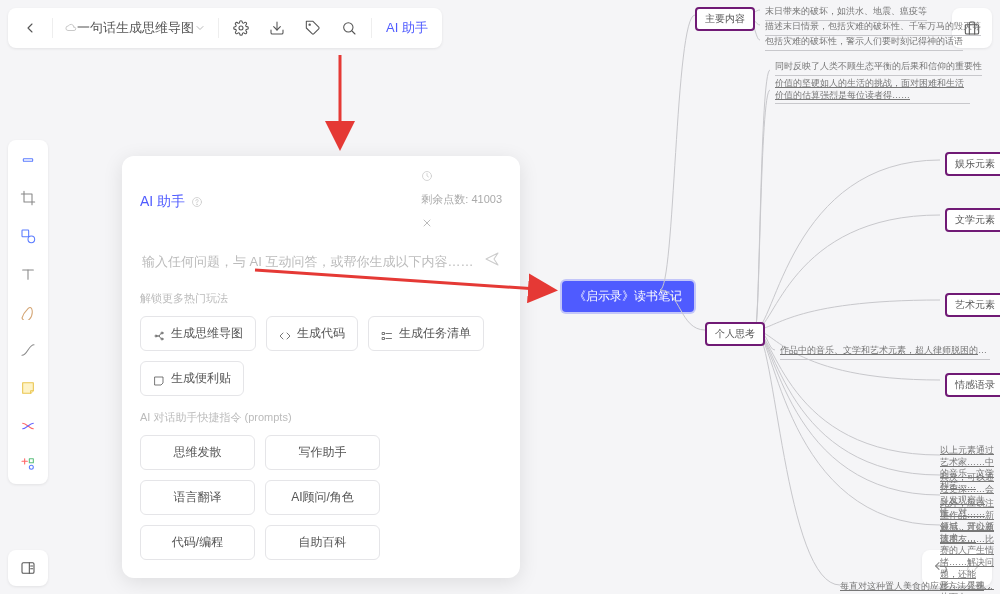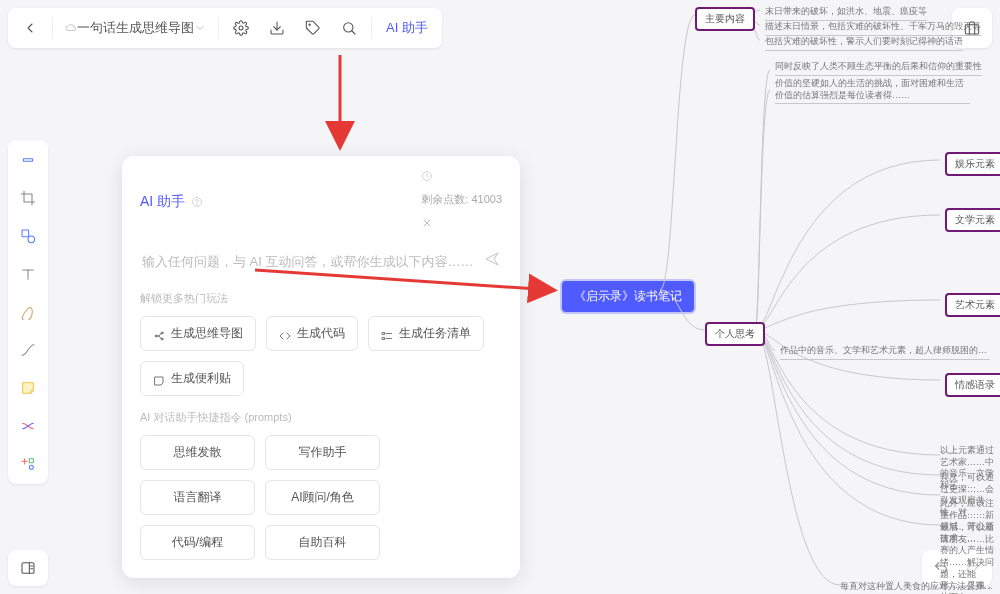--- a/index.html
+++ b/index.html
@@ -268,20 +268,21 @@
       color: #777;
       white-space: nowrap;
       pointer-events: auto;
       border-bottom: 1px solid #c8c8cc;
       padding-bottom: 2px;
     }
     .m-leaf.trunc {
       max-width: 200px;
       overflow: hidden;
       text-overflow: ellipsis;
+      text-decoration: underline;
     }
     
     .arrow {
       position: absolute;
       pointer-events: none;
     }
     
     .ic { width: 16px; height: 16px; stroke: currentColor; fill: none; stroke-width: 1.6; stroke-linecap: round; stroke-linejoin: round; }
     .ic-sm { width: 12px; height: 12px; }
   </style>

